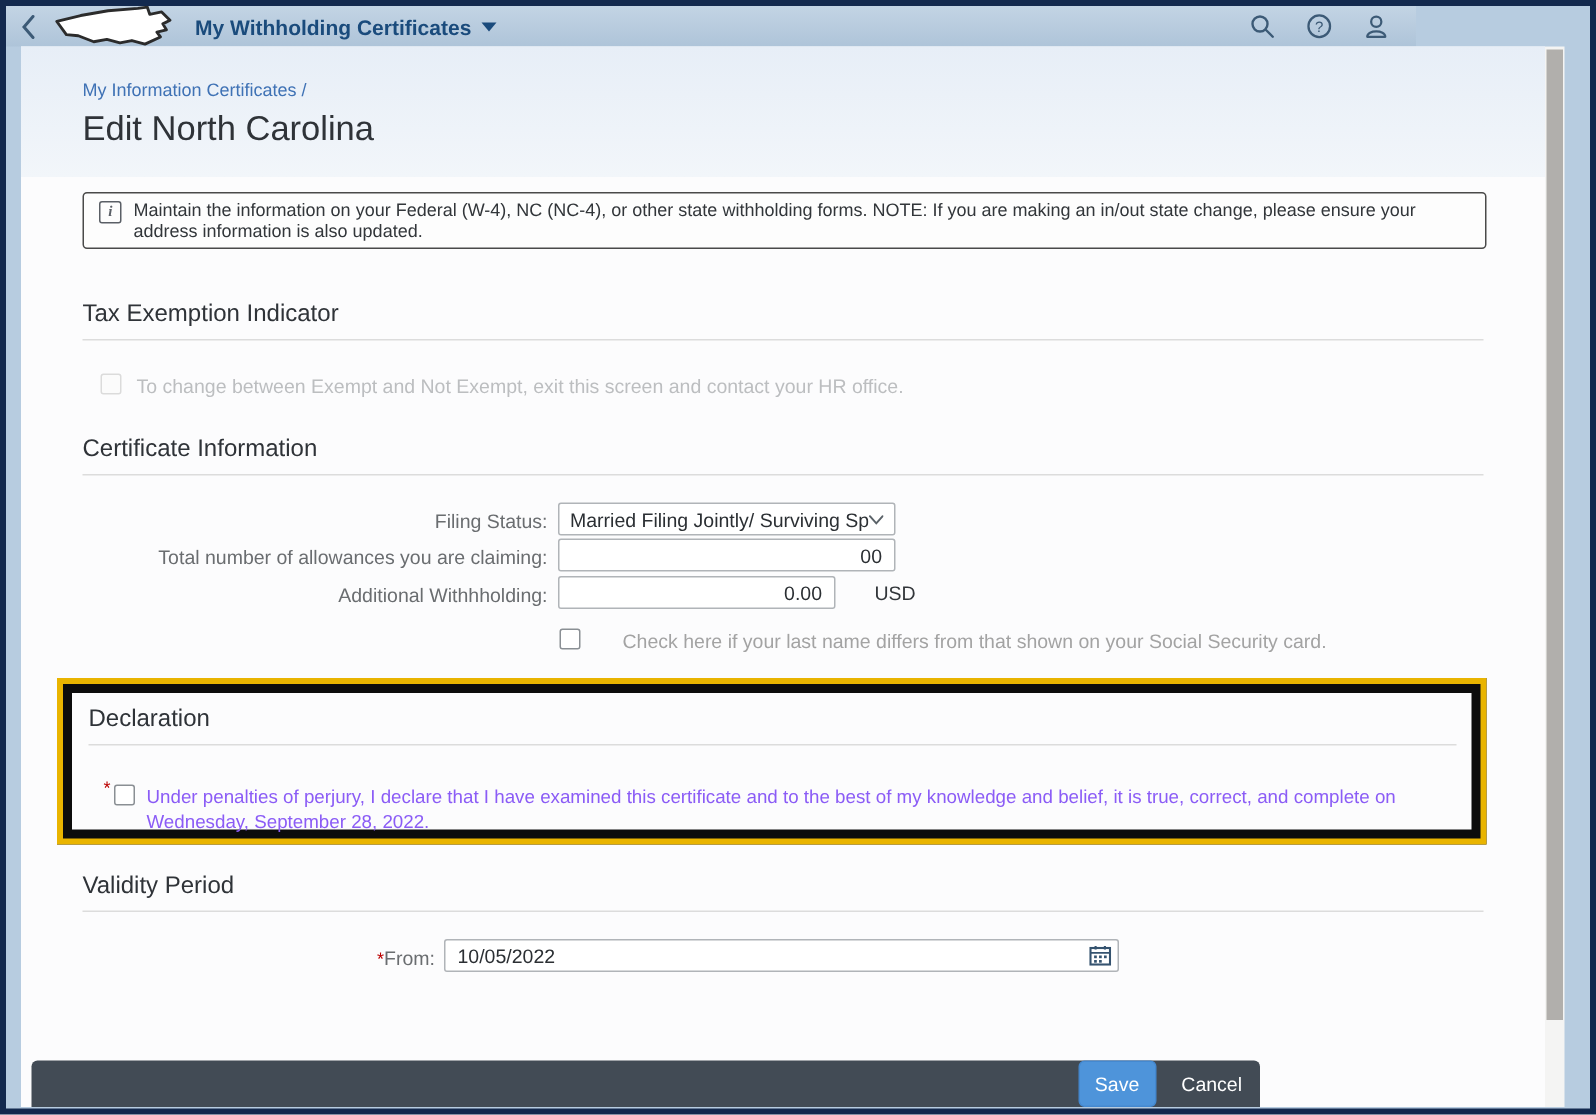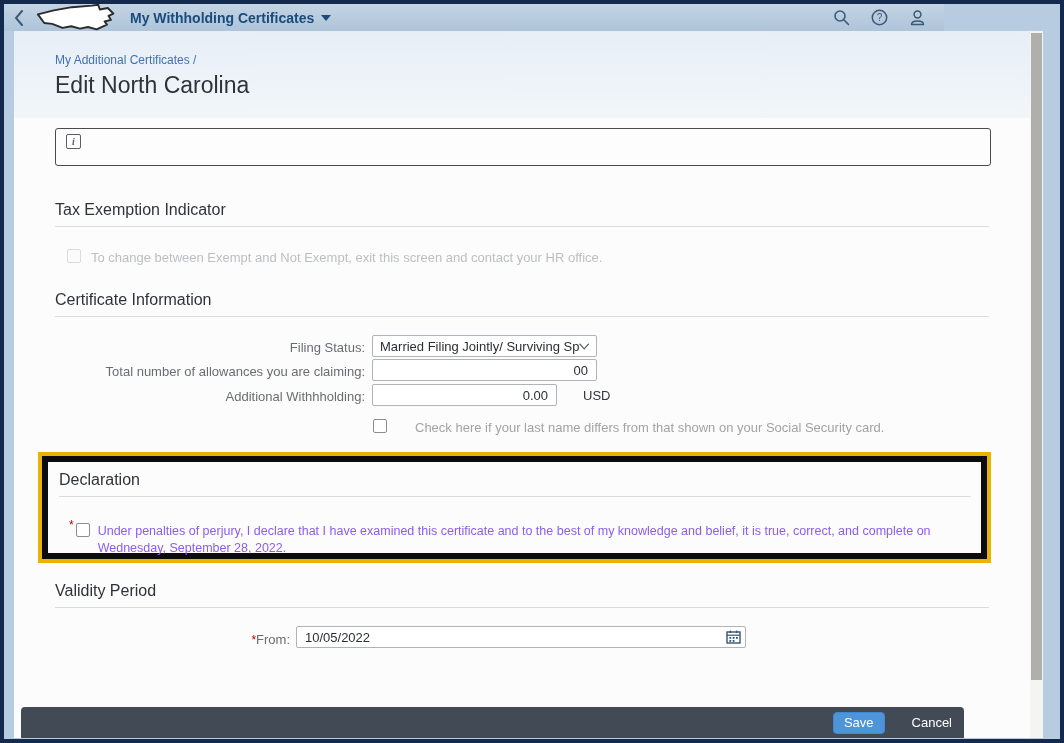--- a/index.html
+++ b/index.html
@@ -62,22 +62,22 @@
   #decl-title{position:absolute;left:11px;top:9px;font-size:16px;color:#2f3338;}
   #decl-divider{position:absolute;left:11px;top:34px;width:912px;height:1px;background:#dcdcdc;}
   #decl-row{position:absolute;left:21px;top:59px;display:flex;align-items:flex-start;}
   #decl-text{margin-left:8px;width:884px;font-size:12.5px;color:#8b5cf6;line-height:17px;margin-top:2px;}
   
   #from-input-wrap{left:296px;top:626px;width:450px;display:flex;align-items:center;}
   #from-input{text-align:left;}
   #cal-btn{position:absolute;right:5px;top:4px;width:15px;height:14px;cursor:pointer;}
   
   #footer{
-    left:21px;top:707px;width:943px;height:31px;background:#424b55;border-radius:4px 4px 0 0;
-    display:flex;align-items:center;justify-content:flex-end;gap:23px;padding-right:8px;box-sizing:border-box;
+    left:21px;top:707px;width:819px;height:31px;background:#424b55;border-radius:4px 4px 0 0;
+    display:flex;justify-content:flex-end;gap:13px;padding-right:8px;box-sizing:border-box;
   }
   #save-btn{
     background:#4e94da;border:1px solid #4488cf;border-radius:4px;color:#fff;
     font-family:"Liberation Sans",sans-serif;font-size:13px;padding:2px 10px 3px;cursor:pointer;
   }
   #cancel-btn{background:transparent;border:none;color:#fff;font-family:"Liberation Sans",sans-serif;font-size:13px;cursor:pointer;padding:2px 4px;}
   
   #scroll-track{left:1030px;top:31px;width:13px;height:707px;background:#f4f4f3;}
   #scroll-thumb{left:1031px;top:33px;width:11px;height:647px;background:#b1afac;cursor:pointer;}
 </style>
@@ -119,25 +119,26 @@
           <circle cx="8.5" cy="5.5" r="3.4" fill="none" stroke="#3c5a76" stroke-width="1.5"></circle>
           <path d="M2.5 15.5 C2.5 10.8 14.5 10.8 14.5 15.5 Z" fill="none" stroke="#3c5a76" stroke-width="1.5" stroke-linejoin="round"></path>
         </svg>
     </div>
   </div>
 </div>
 
 <div id="panel" class="abs"></div>
 <div id="panel-header" class="abs"></div>
 
-<div id="breadcrumb" class="abs">My Additional Certificates /</div>
+<div id="breadcrumb" class="abs">My Information Certificates /</div>
 <div id="page-title" class="abs">Edit North Carolina</div>
 
 <div id="info-box" class="abs">
   <div id="info-icon">i</div>
+  <div id="info-text">Maintain the information on your Federal (W-4), NC (NC-4), or other state withholding forms. NOTE: If you are making an in/out state change, please ensure your address information is also updated.</div>
 </div>
 
 <div class="abs sec-title" style="left:55px;top:201px;">Tax Exemption Indicator</div>
 <div class="abs divider" style="top:226px;"></div>
 <div class="abs chk disabled" style="left:67px;top:249px;"></div>
 <div class="abs muted-note" style="left:91px;top:250px;">To change between Exempt and Not Exempt, exit this screen and contact your HR office.</div>
 
 <div class="abs sec-title" style="left:55px;top:291px;">Certificate Information</div>
 <div class="abs divider" style="top:316px;"></div>
 

